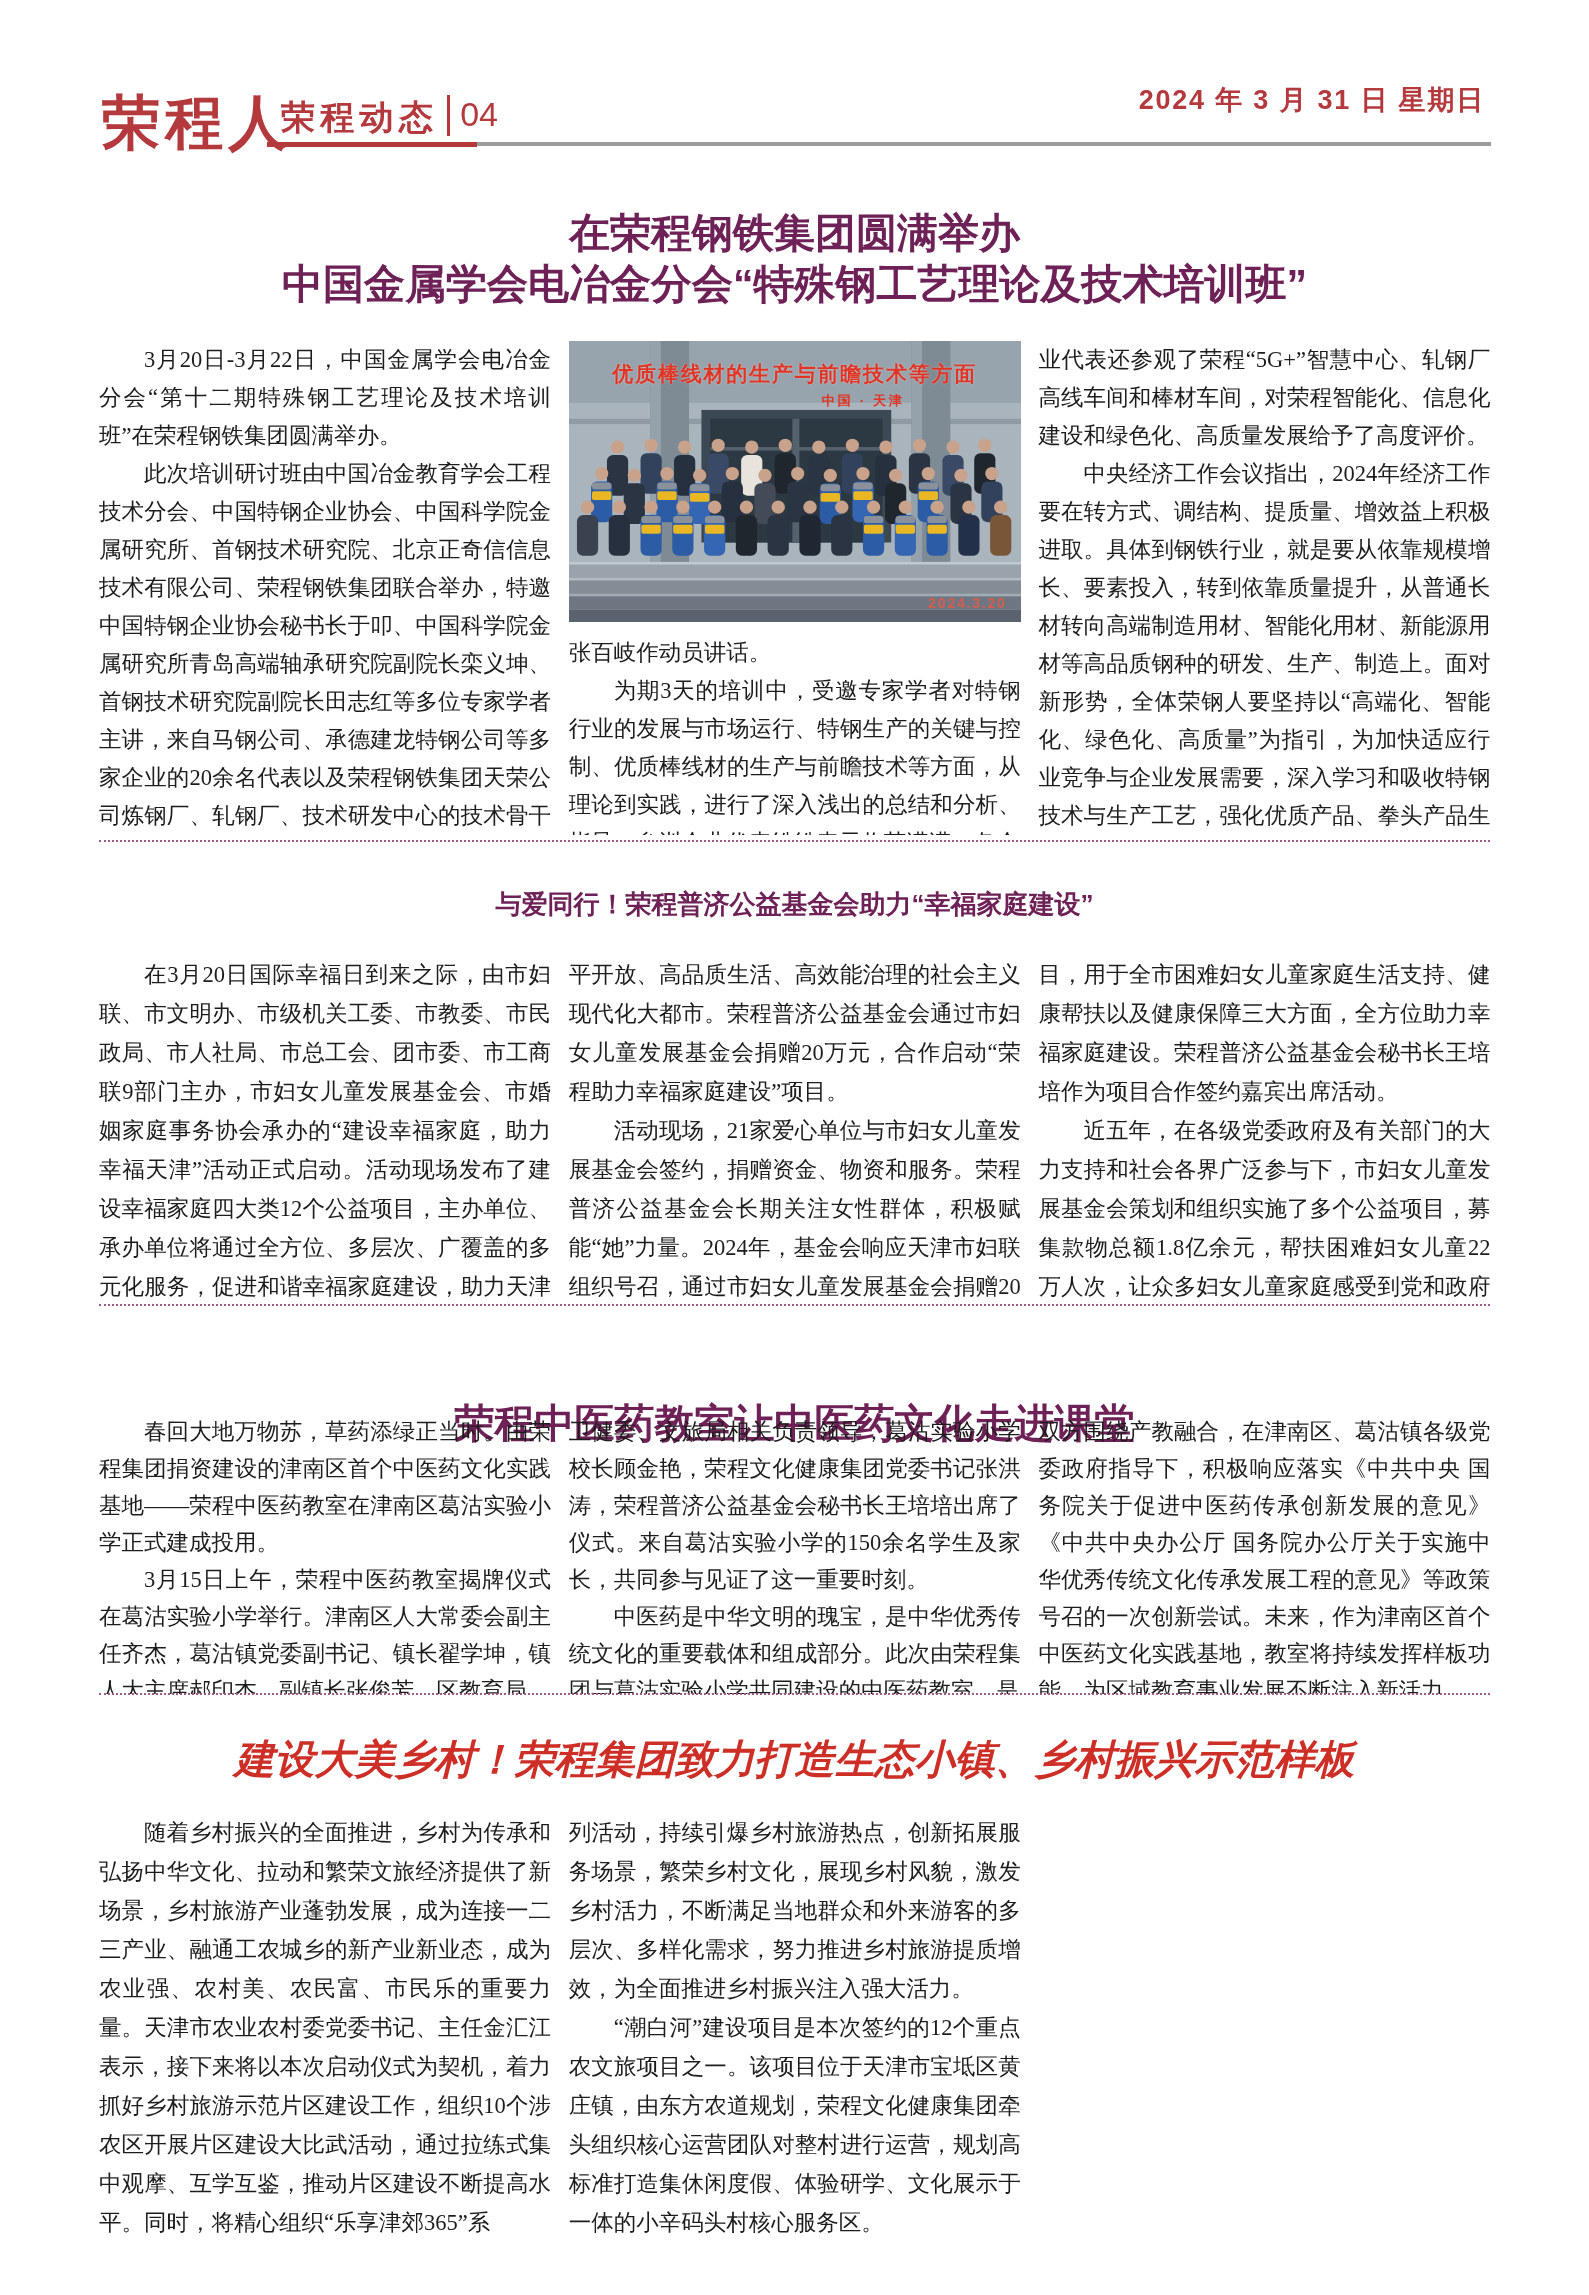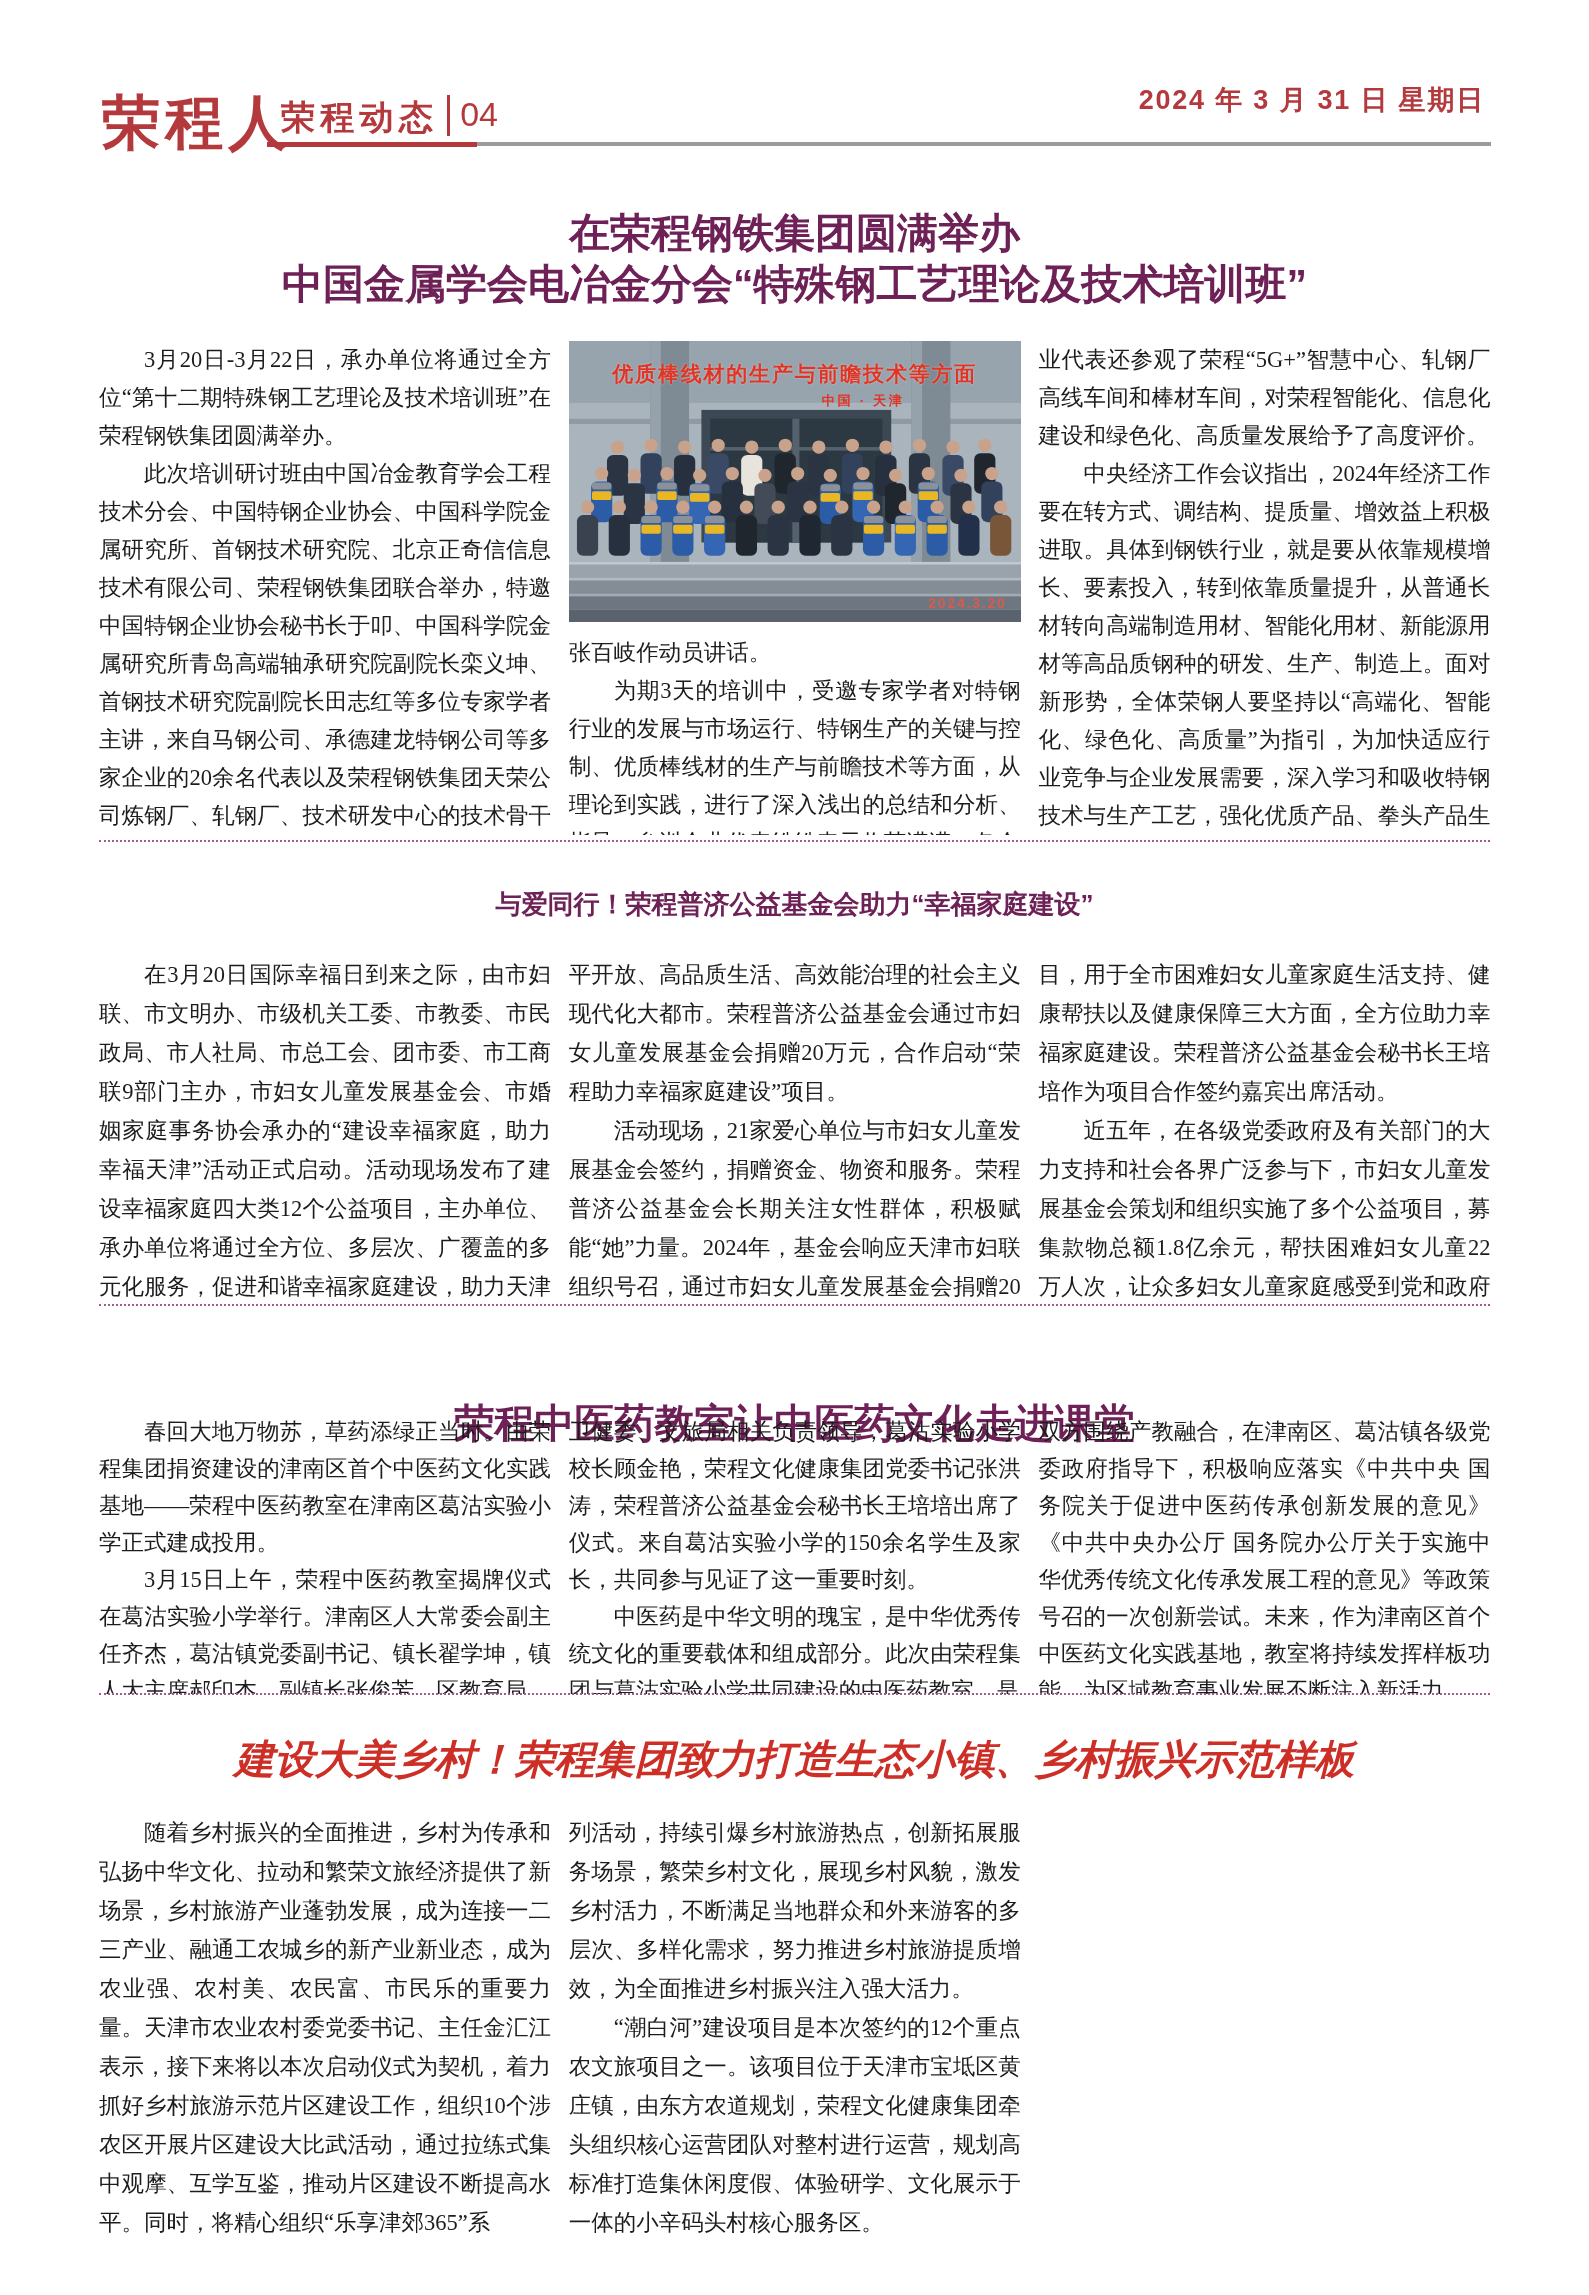--- a/index.html
+++ b/index.html
@@ -65,21 +65,21 @@
   <div class="rule-red"></div>
   <div class="rule-gray"></div>
 
   <div class="atitle t1">
     <div>在荣程钢铁集团圆满举办</div>
     <div>中国金属学会电冶金分会“特殊钢工艺理论及技术培训班”</div>
   </div>
 
   <div class="abody b1">
     <div class="col">
-      <p class="para ind">3月20日-3月22日，承办单位将通过全方位“第十二期特殊钢工艺理论及技术培训班”在荣程钢铁集团圆满举办。</p>
+      <p class="para ind">3月20日-3月22日，中国金属学会电冶金分会“第十二期特殊钢工艺理论及技术培训班”在荣程钢铁集团圆满举办。</p>
       <p class="para ind">此次培训研讨班由中国冶金教育学会工程技术分会、中国特钢企业协会、中国科学院金属研究所、首钢技术研究院、北京正奇信信息技术有限公司、荣程钢铁集团联合举办，特邀中国特钢企业协会秘书长于叩、中国科学院金属研究所青岛高端轴承研究院副院长栾义坤、首钢技术研究院副院长田志红等多位专家学者主讲，来自马钢公司、承德建龙特钢公司等多家企业的20余名代表以及荣程钢铁集团天荣公司炼钢厂、轧钢厂、技术研发中心的技术骨干参加。荣程钢铁集团党委书记柴树满出席并致辞，中国冶金教育学会工程技术分会副秘书长</p>
     </div>
     <div class="col">
       <div class="photo">
         <svg viewBox="0 0 512 318" preserveAspectRatio="none">
           <defs>
             <symbol id="fg">
               <circle cx="13" cy="8" r="7.5" fill="#c9a28c"></circle>
               <rect x="1" y="17" width="24" height="46" rx="7" fill="currentColor"></rect>
             </symbol>

